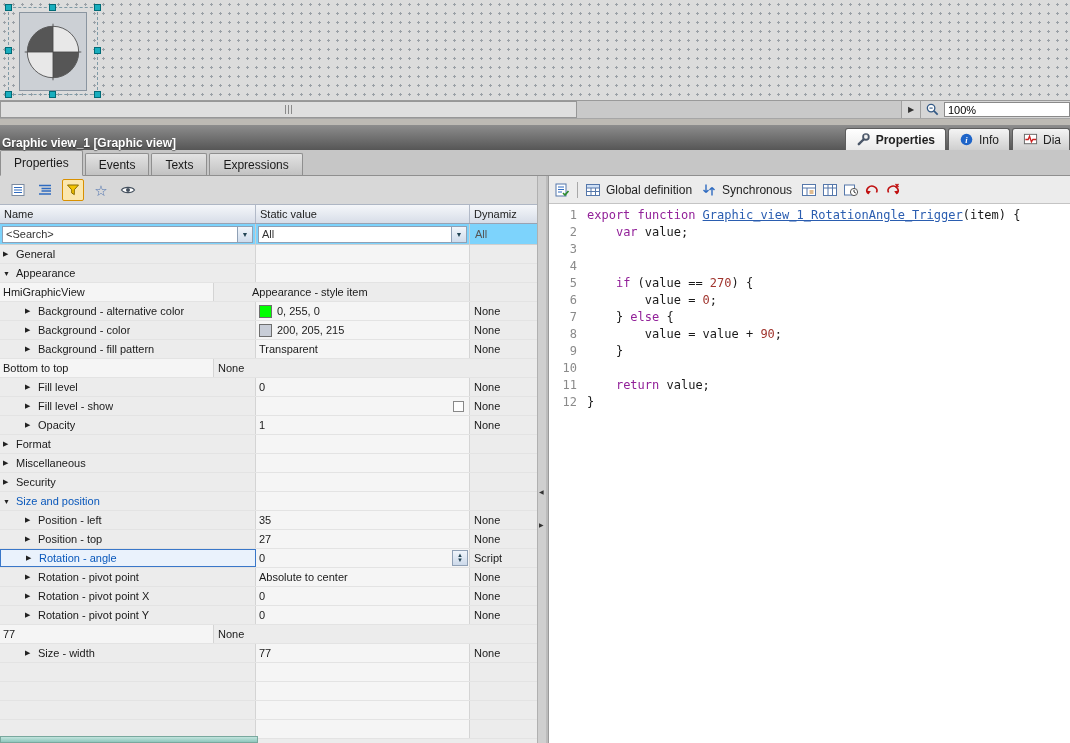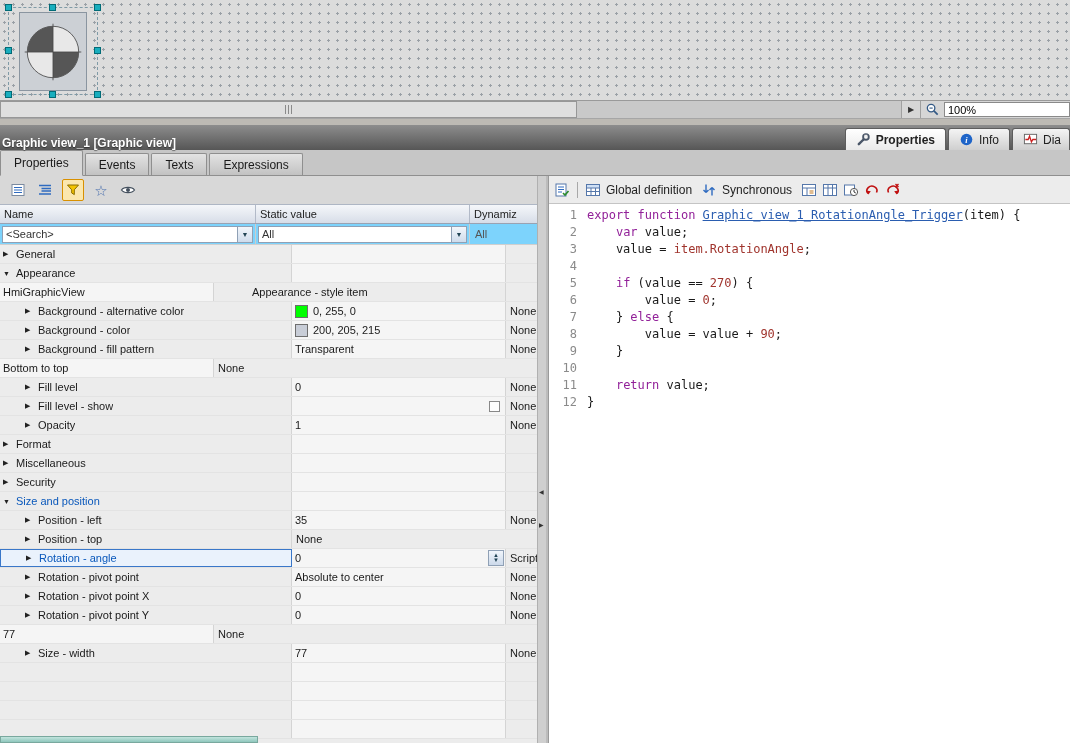--- a/index.html
+++ b/index.html
@@ -72,21 +72,21 @@
   .pfilter .c{display:flex;align-items:center;padding:1px 2px;border-right:1px solid #cccccc;box-sizing:border-box}
   .dd{flex:1;height:15px;background:#fff;border:1px solid #8fa0b5;display:flex;align-items:center;
       padding-left:3px;color:#333;white-space:nowrap;overflow:hidden}
   .dd-btn{margin-left:auto;width:14px;height:100%;background:linear-gradient(#f2f6fb,#cfdcec);
           border-left:1px solid #8fa0b5;display:flex;align-items:center;justify-content:center;font-size:7px;color:#245}
   .dyn-all{color:#555;padding-left:3px}
 
   .rows{flex:1;overflow:hidden;position:relative;font-size:11px}
   .prow{display:flex;height:19px;box-sizing:border-box;border-bottom:1px solid #e3e3e3}
   .cell{box-sizing:border-box;border-right:1px solid #d4d4d4;display:flex;align-items:center;overflow:hidden;white-space:nowrap}
-  .cell.name{width:292px;flex:none;background:#ececec;position:relative}
+  .cell.name{width:256px;flex:none;background:#ececec;position:relative}
   .cell.val{width:214px;flex:none;background:#f5f5f5;position:relative;padding-left:3px}
   .cell.dyn{flex:1;min-width:0;background:#ececec;padding-left:4px}
   .prow.selected .cell.name{background:#eaf2fc;border:1px solid #3977c9}
   .ind0{width:3px;flex:none}.ind1{width:25px;flex:none}
   .arrow{width:13px;flex:none;font-size:7px;color:#222;text-align:left}
   .arrow-space{width:13px;flex:none}
   .lbl{overflow:hidden;text-overflow:ellipsis}
   .bluetext{color:#0a58bb}
   .swatch{width:13px;height:13px;border:1px solid #6e6e6e;box-sizing:border-box;margin-right:5px;flex:none}
   .checkbox{width:11px;height:11px;background:#fdfdfd;border:1px solid #888;box-sizing:border-box;margin-left:auto;margin-right:5px}
@@ -433,20 +433,23 @@
               <div class="cell dyn">
                 <span>None</span>
               </div>
             </div>
             <div class="prow">
               <div class="cell name">
                 <span class="ind1"></span>
                 <span class="arrow">▶</span>
                 <span class="lbl">Position - top</span>
               </div>
+              <div class="cell val">
+                <span class="vtext">27</span>
+              </div>
               <div class="cell dyn">
                 <span>None</span>
               </div>
             </div>
             <div class="prow selected">
               <div class="cell name">
                 <span class="ind1"></span>
                 <span class="arrow">▶</span>
                 <span class="lbl bluetext">Rotation - angle</span>
               </div>
@@ -616,21 +619,20 @@
           <div class="cline">
             <span class="lnum">1</span>
             <span class="ltext"><span class="kw">export function </span><span class="fn">Graphic_view_1_RotationAngle_Trigger</span><span class="pl">(item) {</span></span>
           </div>
           <div class="cline">
             <span class="lnum">2</span>
             <span class="ltext"><span class="pl">    </span><span class="kw">var</span><span class="pl"> value;</span></span>
           </div>
           <div class="cline">
             <span class="lnum">3</span>
-            <span class="ltext"><span class="pl">    value = </span><span class="id">item.RotationAngle</span><span class="pl">;</span></span>
           </div>
           <div class="cline">
             <span class="lnum">4</span>
             <span class="ltext"></span>
           </div>
           <div class="cline">
             <span class="lnum">5</span>
             <span class="ltext"><span class="pl">    </span><span class="kw">if</span><span class="pl"> (value == </span><span class="num">270</span><span class="pl">) {</span></span>
           </div>
           <div class="cline">

